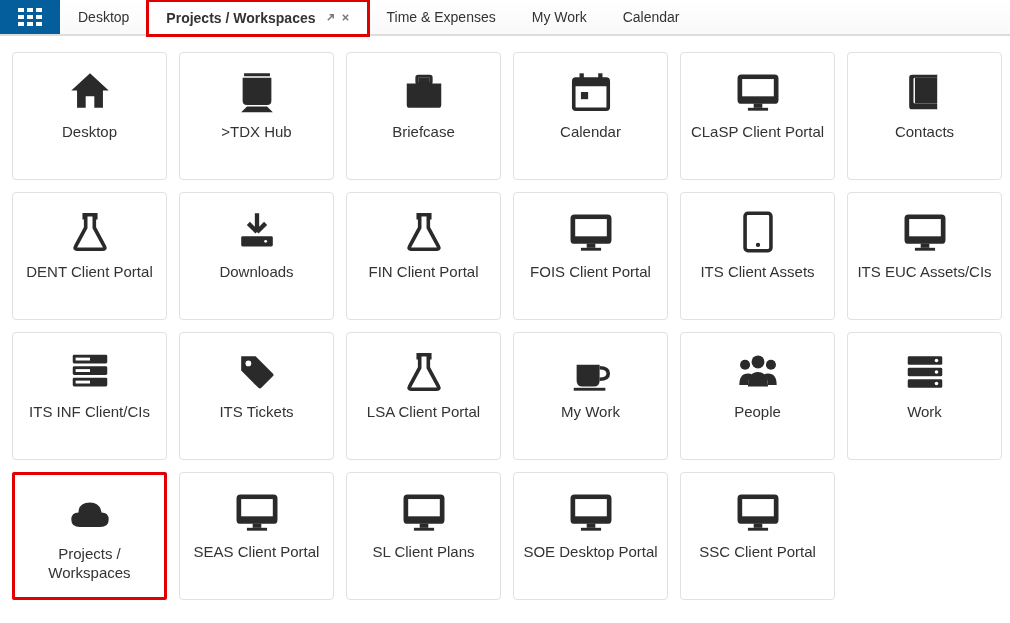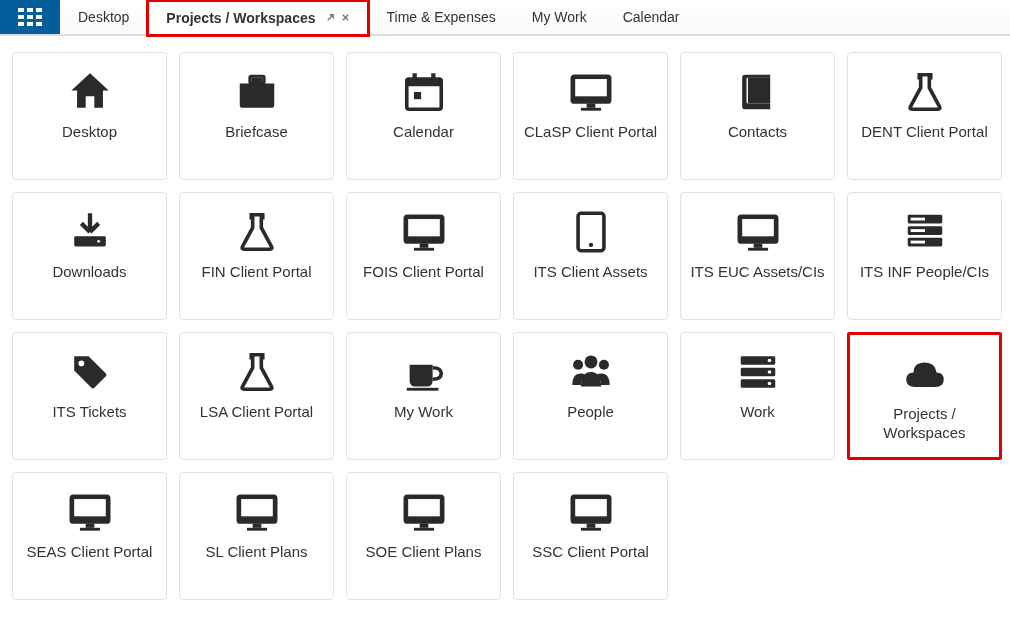--- a/index.html
+++ b/index.html
@@ -234,20 +234,28 @@
       <div class="icon-slot">
         <svg viewBox="0 0 64 64">
           <use href="#home-icon"></use>
         </svg>
       </div>
       <div class="label">Desktop</div>
     </div>
     <div class="tile">
       <div class="icon-slot">
         <svg viewBox="0 0 64 64">
+          <use href="#train-icon"></use>
+        </svg>
+      </div>
+      <div class="label">&gt;TDX Hub</div>
+    </div>
+    <div class="tile">
+      <div class="icon-slot">
+        <svg viewBox="0 0 64 64">
           <use href="#briefcase-icon"></use>
         </svg>
       </div>
       <div class="label">Briefcase</div>
     </div>
     <div class="tile">
       <div class="icon-slot">
         <svg viewBox="0 0 64 64">
           <use href="#calendar-icon"></use>
         </svg>
@@ -317,21 +325,21 @@
         </svg>
       </div>
       <div class="label">ITS EUC Assets/CIs</div>
     </div>
     <div class="tile">
       <div class="icon-slot">
         <svg viewBox="0 0 64 64">
           <use href="#servers-icon"></use>
         </svg>
       </div>
-      <div class="label">ITS INF People/CIs</div>
+      <div class="label">ITS INF Client/CIs</div>
     </div>
     <div class="tile">
       <div class="icon-slot">
         <svg viewBox="0 0 64 64">
           <use href="#tag-icon"></use>
         </svg>
       </div>
       <div class="label">ITS Tickets</div>
     </div>
     <div class="tile">
@@ -389,21 +397,21 @@
         </svg>
       </div>
       <div class="label">SL Client Plans</div>
     </div>
     <div class="tile">
       <div class="icon-slot">
         <svg viewBox="0 0 64 64">
           <use href="#monitor-icon"></use>
         </svg>
       </div>
-      <div class="label">SOE Client Plans</div>
+      <div class="label">SOE Desktop Portal</div>
     </div>
     <div class="tile">
       <div class="icon-slot">
         <svg viewBox="0 0 64 64">
           <use href="#monitor-icon"></use>
         </svg>
       </div>
       <div class="label">SSC Client Portal</div>
     </div>
   </div>

